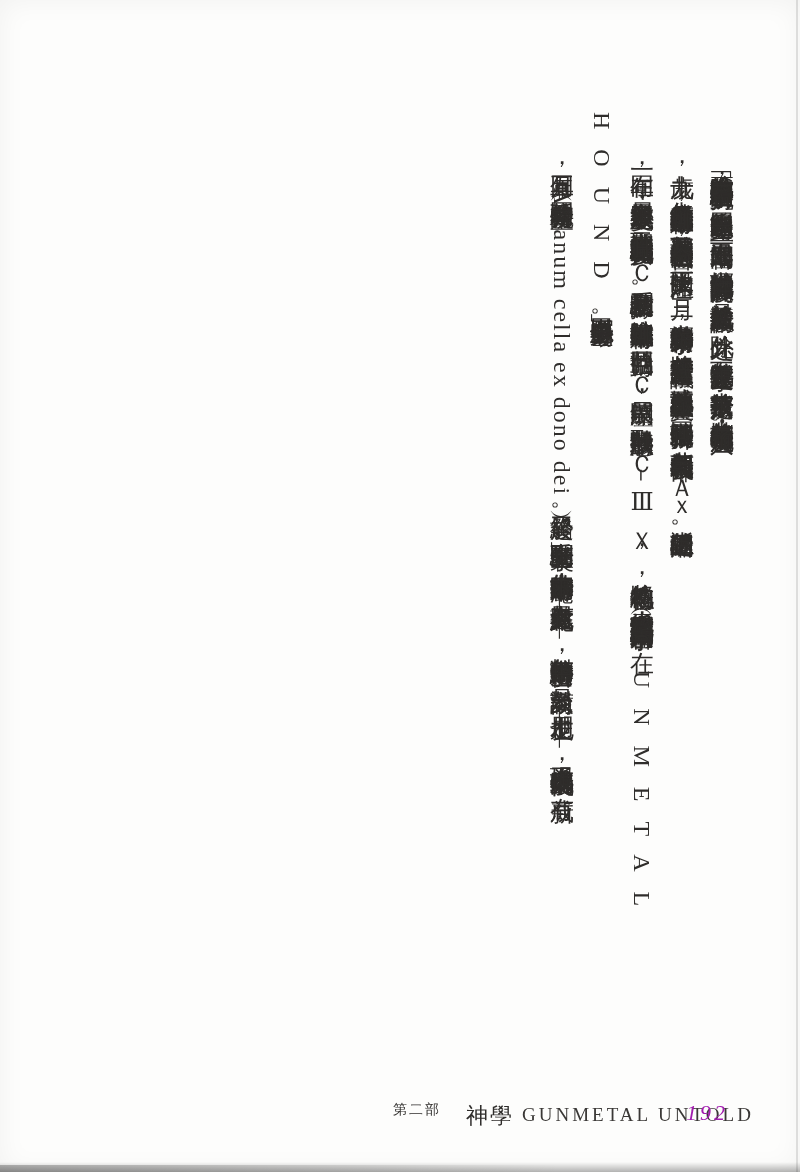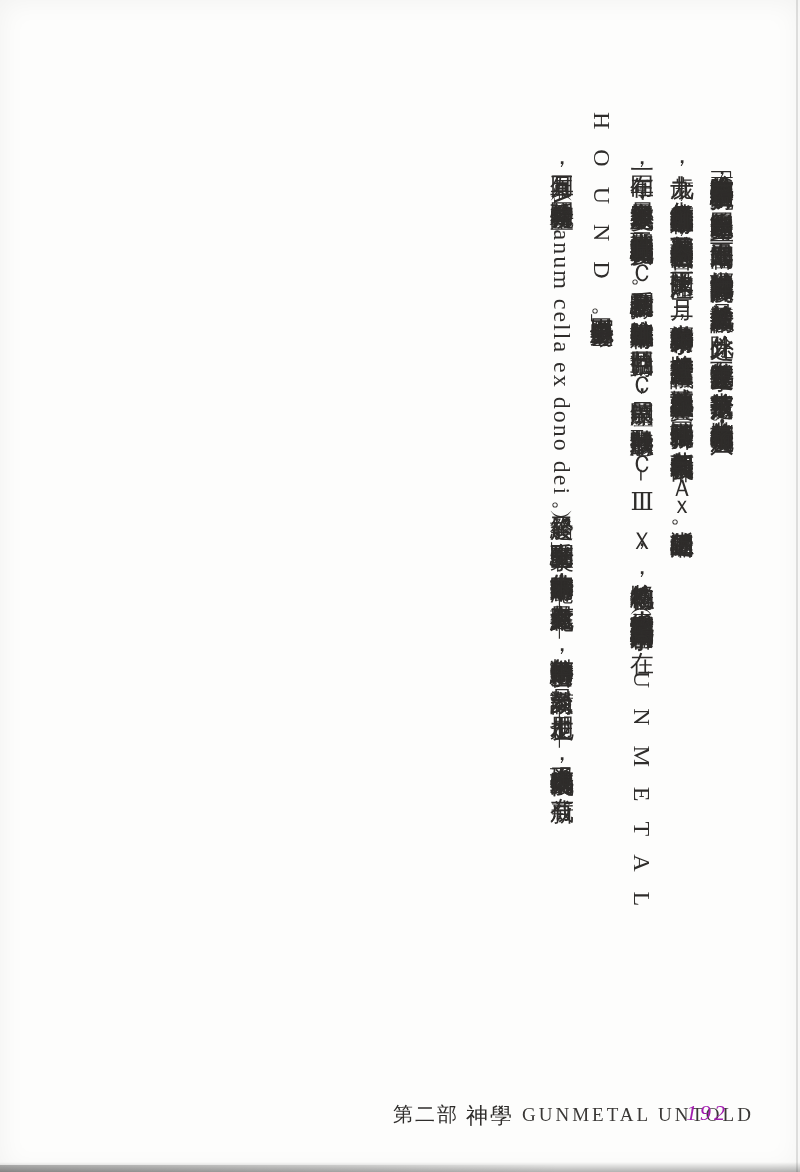--- a/index.html
+++ b/index.html
@@ -38,21 +38,21 @@
   .latin-spread {   
     letter-spacing: 20px;
   }
   .latin-wide {     
     letter-spacing: 2px;
   }
   
   .footer { position: absolute; left: 0; top: 0; width: 100%; height: 100%; pointer-events: none; }
   .f-part {
     position: absolute; left: 393px; top: 1101px;
-    font-size: 20px; letter-spacing: 2px;
+    font-size: 14px; letter-spacing: 2px;
   }
   .f-chapter {
     position: absolute; left: 466px; top: 1101px;
     font-size: 22px; letter-spacing: 2px;
   }
   .f-series {
     position: absolute; left: 522px; top: 1104px;
     font-size: 19px; letter-spacing: 3px;
     color: #3a3836;
   }

